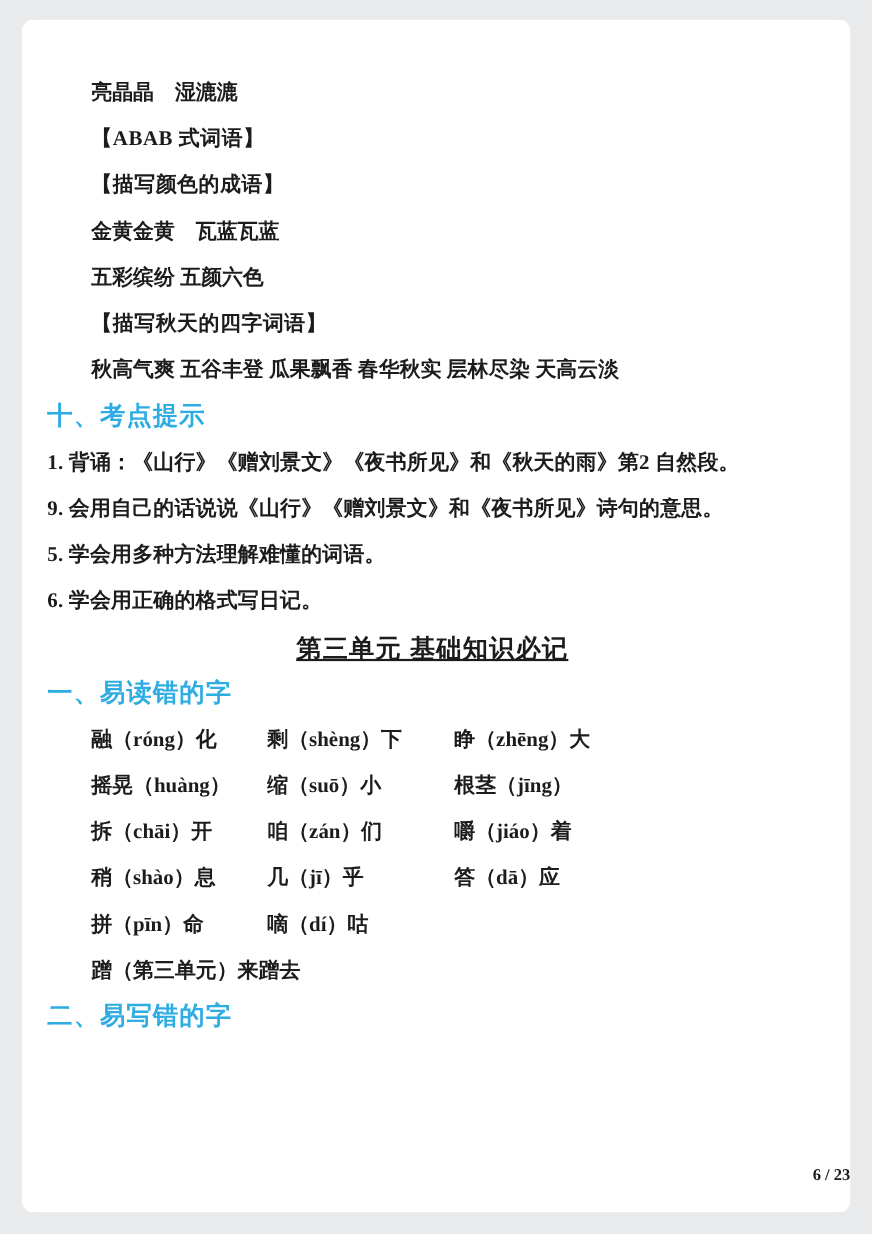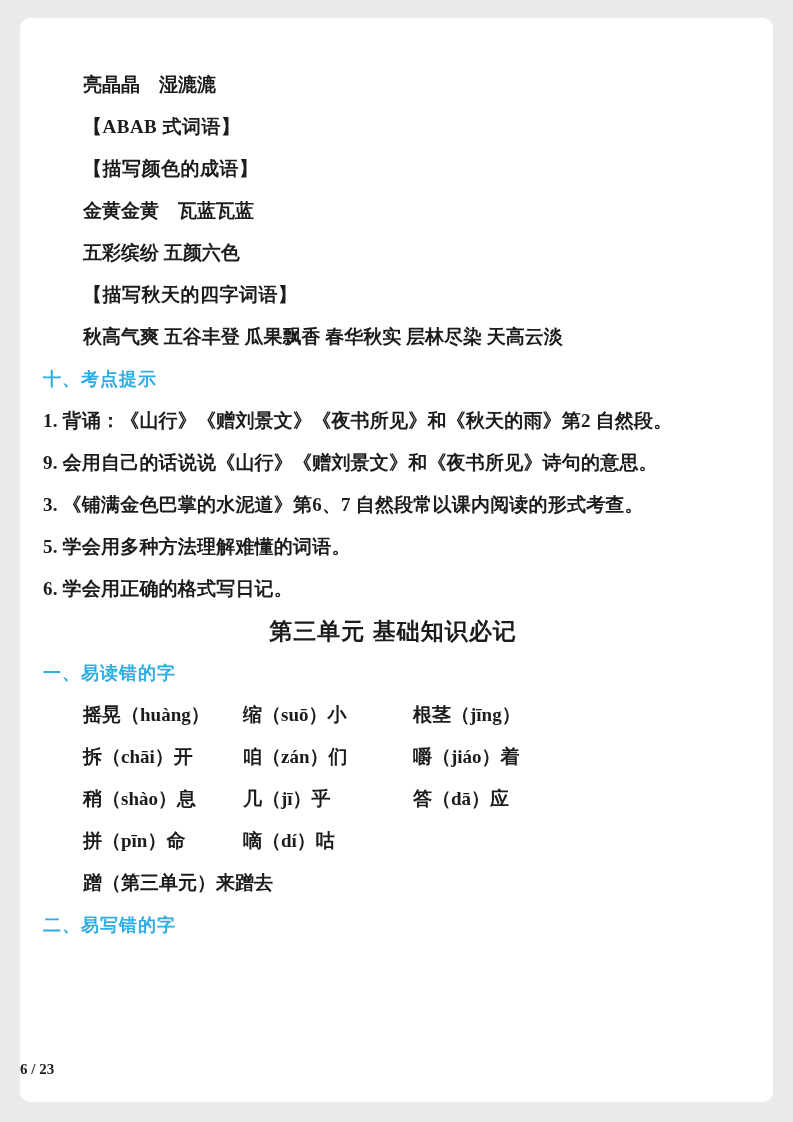--- a/index.html
+++ b/index.html
@@ -27,42 +27,43 @@
     line-height: 42px;
     height: 42px;
     font-size: 19px;
     font-weight: bold;
     white-space: nowrap;
   }
   .indent { padding-left: 40px; }
   .bracket-heading { letter-spacing: 0.5px; }
   .accent-heading {
     color: #2fade3;
-    font-family: Liberation Serif, serif;
-    font-size: 18px;
+    font-family: Liberation Mono, monospace;
+    font-size: 23px;
     letter-spacing: 1px;
   }
   .list-item { letter-spacing: 0.2px; }
   .unit-title {
     text-align: center;
     font-family: "Liberation Sans", "DejaVu Sans", sans-serif;
     font-size: 23px;
     letter-spacing: 1px;
+    text-decoration: underline;
   }
   .pinyin-row {
     display: grid;
     grid-template-columns: 160px 170px auto;
     padding-left: 40px;
   }
   .pinyin-row .cell { font-weight: bold; }
   .footer {
     position: absolute;
     left: 0; right: 0;
     bottom: 24px;
-    text-align: left;
+    text-align: right;
     font-size: 15px;
     font-weight: bold;
     color: #1c1c1c;
   }
 </style>
 </head>
 <body>
 
 <div class="canvas">
   <div class="paper">
@@ -71,28 +72,32 @@
     <div class="line indent bracket-heading">【ABAB 式词语】</div>
     <div class="line indent bracket-heading">【描写颜色的成语】</div>
     <div class="line indent">金黄金黄　瓦蓝瓦蓝</div>
     <div class="line indent">五彩缤纷 五颜六色</div>
     <div class="line indent bracket-heading">【描写秋天的四字词语】</div>
     <div class="line indent">秋高气爽 五谷丰登 瓜果飘香 春华秋实 层林尽染 天高云淡</div>
 
     <div class="line accent-heading">十、考点提示</div>
     <div class="line list-item">1. 背诵：《山行》《赠刘景文》《夜书所见》和《秋天的雨》第2 自然段。</div>
     <div class="line list-item">9. 会用自己的话说说《山行》《赠刘景文》和《夜书所见》诗句的意思。</div>
-    <div class="line list-item">3. 《铺满金色巴掌的水泥道》第6、7 自然段常以课内阅读的形式考查。</div>
     <div class="line list-item">5. 学会用多种方法理解难懂的词语。</div>
     <div class="line list-item">6. 学会用正确的格式写日记。</div>
 
     <div class="line unit-title">第三单元 基础知识必记</div>
 
     <div class="line accent-heading">一、易读错的字</div>
 
+    <div class="line pinyin-row">
+      <span class="cell">融（róng）化</span>
+      <span class="cell">剩（shèng）下</span>
+      <span class="cell">睁（zhēng）大</span>
+    </div>
     <div class="line pinyin-row">
       <span class="cell">摇晃（huàng）</span>
       <span class="cell">缩（suō）小</span>
       <span class="cell">根茎（jīng）</span>
     </div>
     <div class="line pinyin-row">
       <span class="cell">拆（chāi）开</span>
       <span class="cell">咱（zán）们</span>
       <span class="cell">嚼（jiáo）着</span>
     </div>

